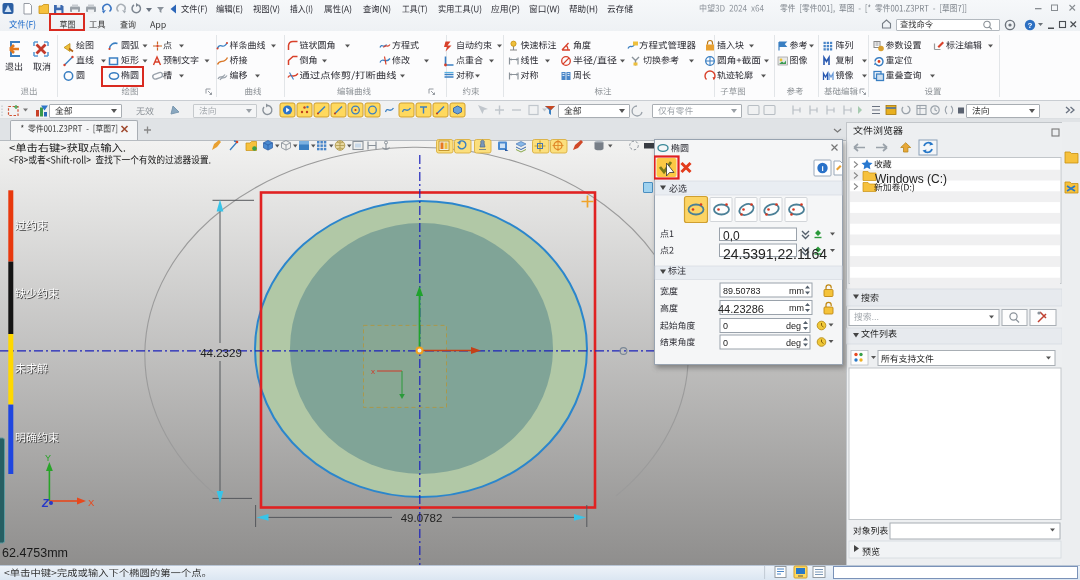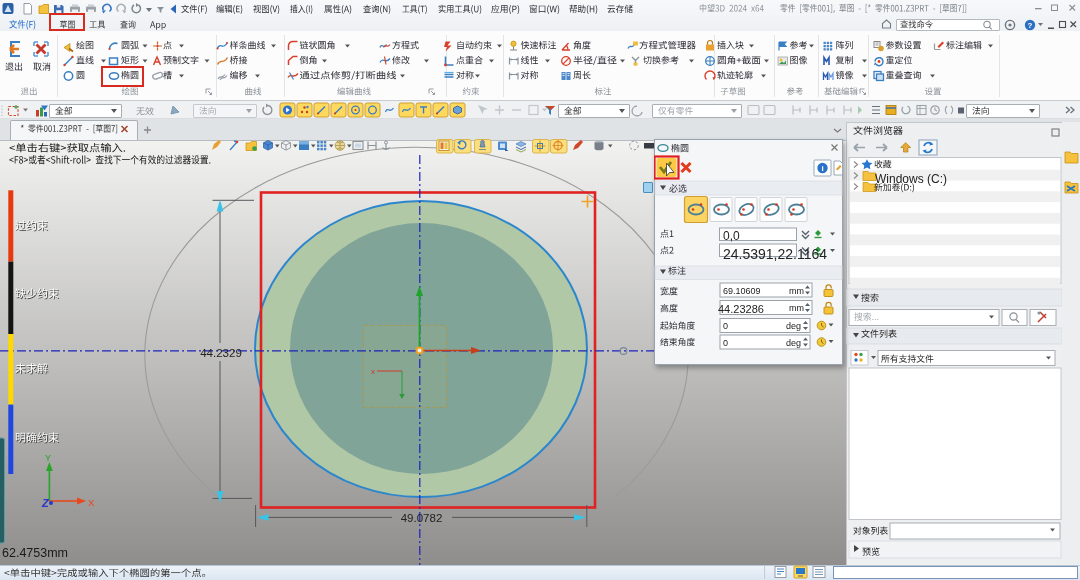--- a/index.html
+++ b/index.html
@@ -608,21 +608,21 @@
       <path d="M777 4 h7 M777 6.5 h7 M777 9 h4" stroke="#4a86c8" stroke-width="1"></path>
       <rect x="794" y="1" width="13" height="12" rx="1" fill="#ffd95e" stroke="#cf9f30" stroke-width="1"></rect>
       <rect x="796" y="3" width="9" height="6" fill="#2878c8"></rect>
       <path d="M798 11 h5" stroke="#555" stroke-width="1"></path>
       <rect x="813" y="1.5" width="12" height="11" fill="#fdfdfd" stroke="#8a929a" stroke-width="0.9"></rect>
       <path d="M815 4.5 h8 M815 7 h8 M815 9.5 h8" stroke="#7a98b8" stroke-width="1"></path>
       <rect x="833.5" y="1.5" width="244" height="12" fill="#fff" stroke="#7a92b8" stroke-width="1"></rect>
     </svg>
 <div class="abs" style="left:723px;top:229px;font-size:12px;color:#222;z-index:22">0,0</div>
 <div class="abs" style="left:723px;top:245.5px;font-size:14px;color:#222;z-index:22">24.5391,22.1164</div>
-<div class="abs" style="left:723px;top:285.5px;font-size:9px;color:#222;z-index:22">69.10609</div>
+<div class="abs" style="left:723px;top:285.5px;font-size:9px;color:#222;z-index:22">89.50783</div>
 <div class="abs" style="left:789px;top:285.5px;font-size:9px;color:#222;z-index:22">mm</div>
 <div class="abs" style="left:718px;top:303px;font-size:11px;color:#222;z-index:22">44.23286</div>
 <div class="abs" style="left:789px;top:303px;font-size:9px;color:#222;z-index:22">mm</div>
 <div class="abs" style="left:723px;top:321px;font-size:9px;color:#222;z-index:22">0</div>
 <div class="abs" style="left:786px;top:321px;font-size:9px;color:#222;z-index:22">deg</div>
 <div class="abs" style="left:723px;top:337.5px;font-size:9px;color:#222;z-index:22">0</div>
 <div class="abs" style="left:786px;top:337.5px;font-size:9px;color:#222;z-index:22">deg</div>
 <div class="abs" style="left:875px;top:171.5px;font-size:12px;color:#222">Windows (C:)</div>
 <svg class="abs" style="left:0;top:0;z-index:50;pointer-events:none" width="1080" height="580">
       <defs>

